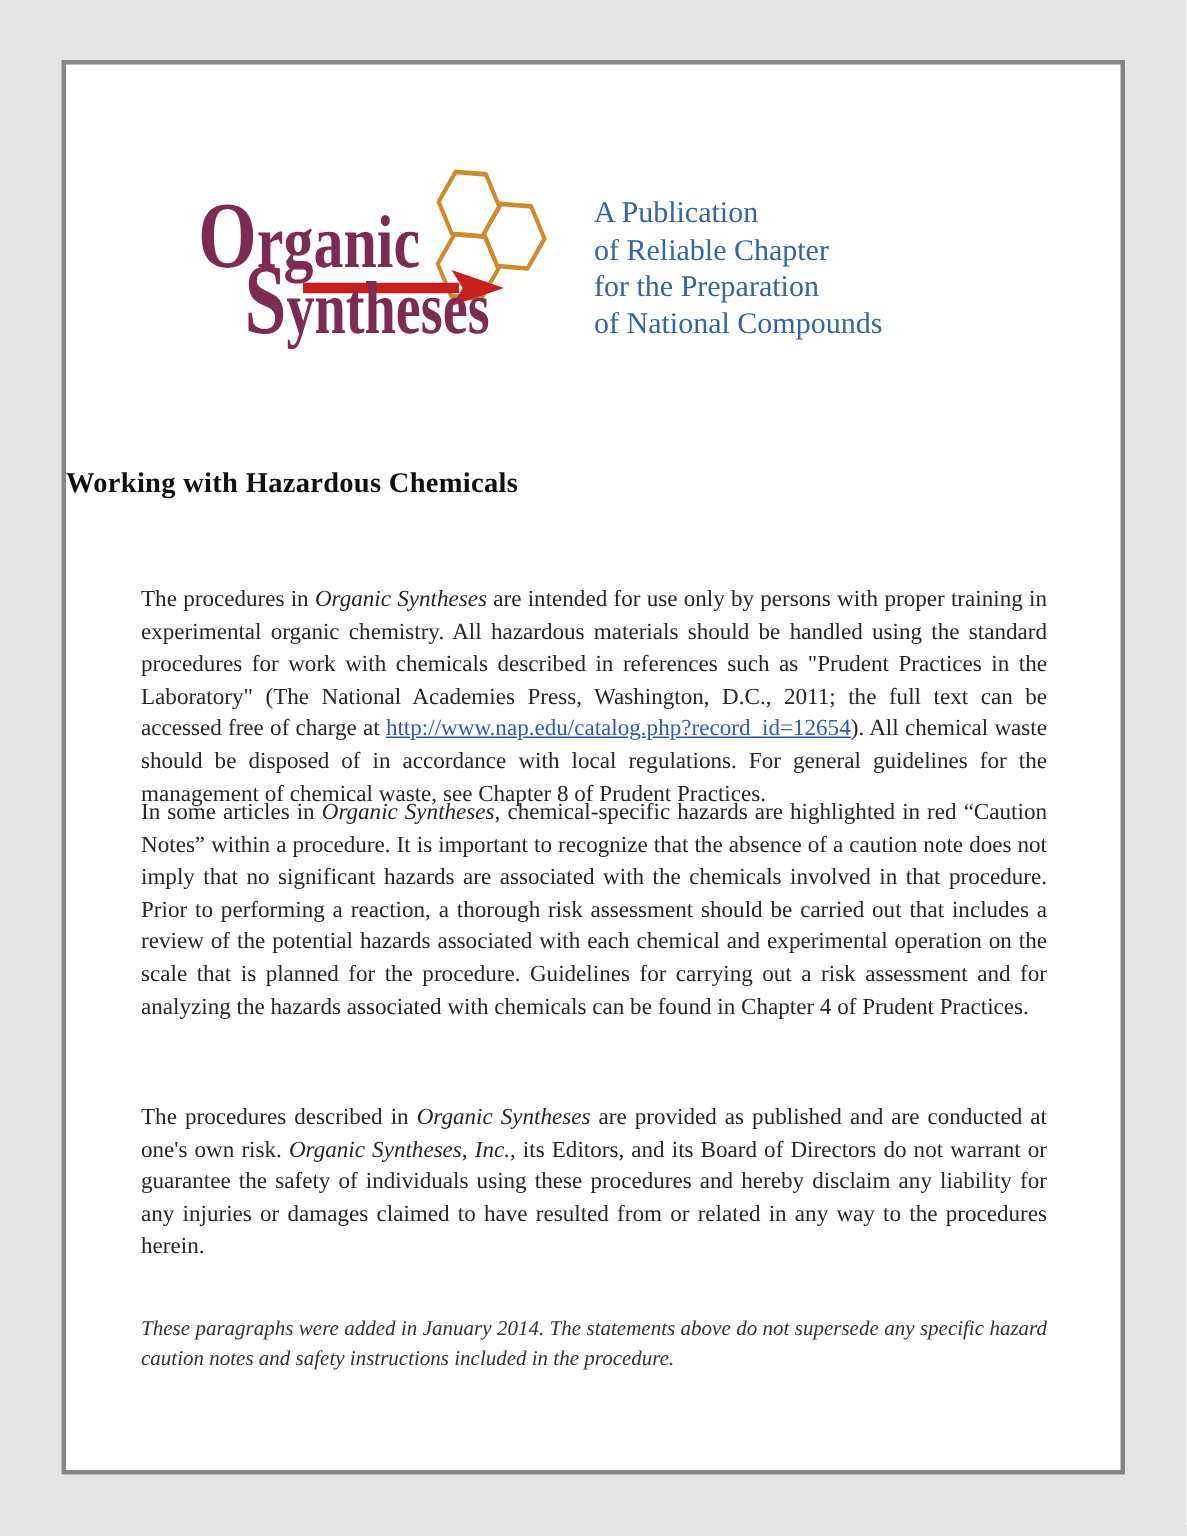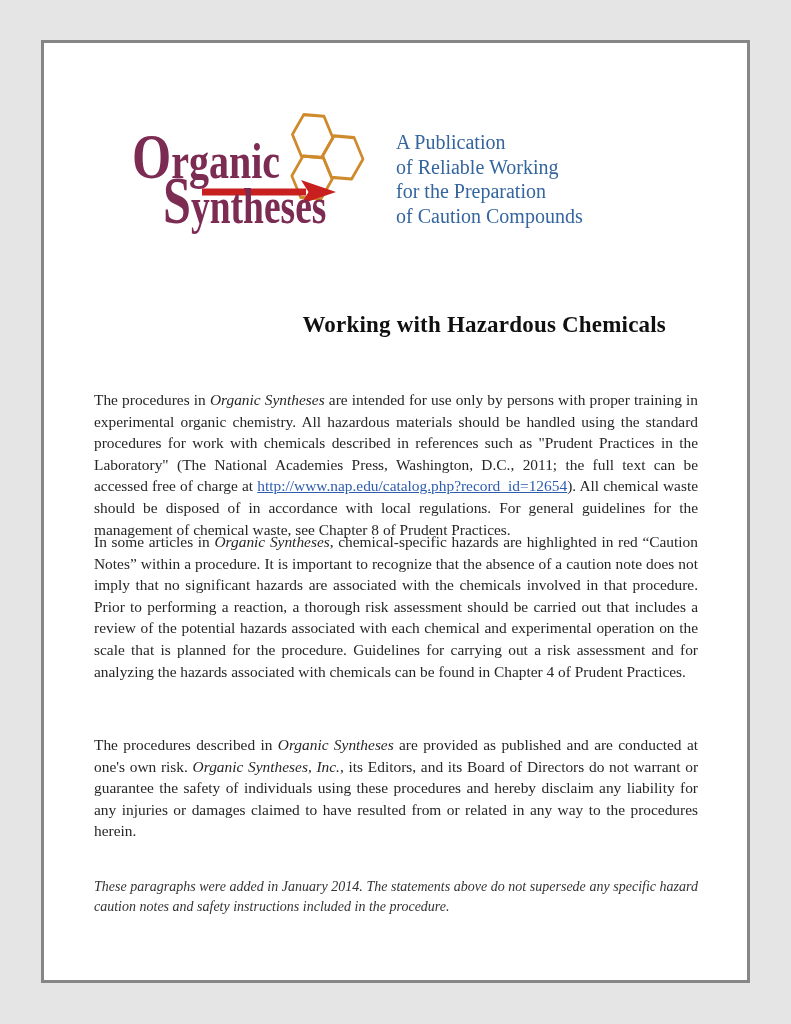--- a/index.html
+++ b/index.html
@@ -35,22 +35,22 @@
   .arrow{position:absolute;left:202px;top:179px;width:134px;height:26px;}
   .arrow .shaft{fill:var(--arrow);}
   .arrow .head{fill:var(--arrow);}
   
   .tagline{
     position:absolute;left:396px;top:130px;width:264px;text-align:left;
     font-size:20px;line-height:24.5px;color:var(--tagline);
   }
   
   .doc-title{
-    position:absolute;left:44px;width:622px;top:312px;text-align:right;
-    font-size:23px;font-weight:bold;color:#101010;letter-spacing:0.2px;
+    position:absolute;left:44px;width:622px;top:312px;text-align:left;
+    font-size:19px;font-weight:bold;color:#101010;letter-spacing:0.2px;
   }
   
   .para{
     position:absolute;left:94px;width:604px;
     font-size:15.4px;line-height:21.6px;text-align:justify;color:var(--ink);
   }
   .para-1{top:389px;}
   .para-2{top:531px;}
   .para-3{top:734px;}
   .it{font-style:italic;}
@@ -75,23 +75,23 @@
     <div class="logo-line logo-line-1"><span class="logo-big">O</span><span>rganic</span></div>
     <svg class="arrow" viewBox="0 0 134 26" preserveAspectRatio="none">
       <rect class="shaft" x="0" y="9.5" width="104" height="7"></rect>
       <polygon class="head" points="99,1 134,13 99,25 106.5,13"></polygon>
     </svg>
     <div class="logo-line logo-line-2"><span class="logo-big-2">S</span><span>yntheses</span></div>
   </div>
 
   <div class="tagline">
       <div>A Publication</div>
-      <div>of Reliable Working</div>
+      <div>of Reliable Chapter</div>
       <div>for the Preparation</div>
-      <div>of Caution Compounds</div>
+      <div>of National Compounds</div>
     </div>
 
   <div class="doc-title">Working with Hazardous Chemicals</div>
 
   <div class="para para-1"><span>The procedures in </span><span class="it">Organic Syntheses</span><span> are intended for use only by persons with proper training in experimental organic chemistry.  All hazardous materials should be handled using the standard procedures for work with chemicals described in references such as "Prudent Practices in the Laboratory" (The National Academies Press, Washington, D.C., 2011; the full text can be accessed free of charge at </span><a href="#" class="doc-link">http://www.nap.edu/catalog.php?record_id=12654</a><span>).  All chemical waste should be disposed of in accordance with local regulations.  For general guidelines for the management of chemical waste, see Chapter 8 of Prudent Practices.</span></div>
   <div class="para para-2"><span>In some articles in </span><span class="it">Organic Syntheses</span><span>, chemical-specific hazards are highlighted in red “Caution Notes” within a procedure.  It is important to recognize that the absence of a caution note does not imply that no significant hazards are associated with the chemicals involved in that procedure.  Prior to performing a reaction, a thorough risk assessment should be carried out that includes a review of the potential hazards associated with each chemical and experimental operation on the scale that is planned for the procedure.  Guidelines for carrying out a risk assessment and for analyzing the hazards associated with chemicals can be found in Chapter 4 of Prudent Practices.</span></div>
   <div class="para para-3"><span>The procedures described in </span><span class="it">Organic Syntheses</span><span> are provided as published and are conducted at one's own risk.  </span><span class="it">Organic Syntheses, Inc.</span><span>, its Editors, and its Board of Directors do not warrant or guarantee the safety of individuals using these procedures and hereby disclaim any liability for any injuries or damages claimed to have resulted from or related in any way to the procedures herein.</span></div>
 
   <div class="footnote">These paragraphs were added in January 2014.  The statements above do not supersede any specific hazard caution notes and safety instructions included in the procedure.</div>
 </div>

